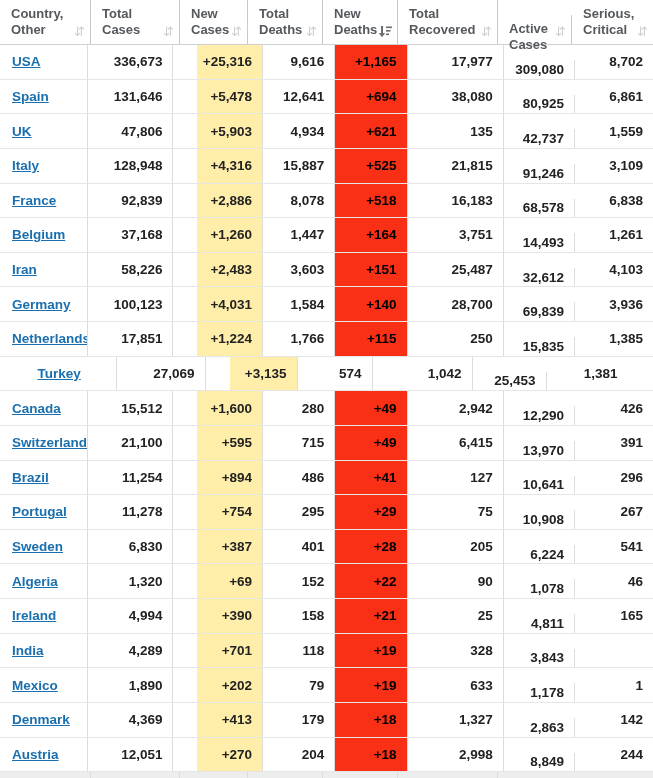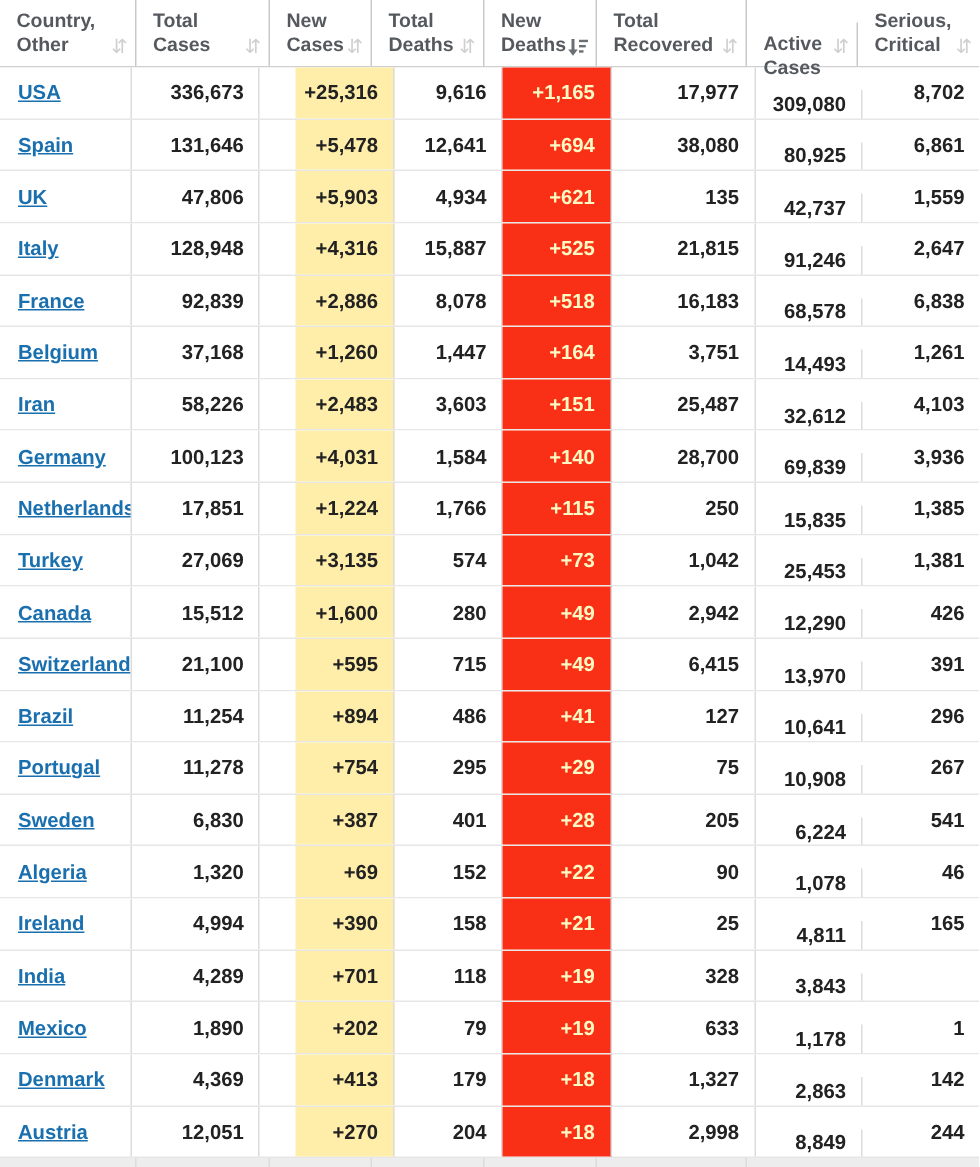--- a/index.html
+++ b/index.html
@@ -31,21 +31,21 @@
   .tr { display:flex; flex:1 1 0; border-bottom:1px solid #e6e6e6; background:#fff;justify-content:center; }
   .td {
     display:flex; align-items:center; justify-content:flex-end;
     padding-right:10px; border-right:1px solid #dcdcdc;
     font-size:13.5px; font-weight:bold; color:#222;
     overflow:hidden; white-space:nowrap;
   }
   .td:last-child { border-right:none; }
   .td.c0 { justify-content:flex-start; padding-left:12px; padding-right:4px; }
   .td.new-cases { background:var(--new-cases-bg,#FFEEAA);margin-left:24px; }
-  .td.new-deaths { background:var(--new-deaths-bg,#F93016); color:#fef9c3; }
+  .td.new-deaths { background:var(--new-deaths-bg,#F93016); color:#000000; }
   .td.c0 a { color:var(--link-color,#1A6FAE); text-decoration:underline; font-weight:bold; }
 
   .partial-row { height:6px; background:#ededed; border-top:0; display:flex; }
   .partial-row .pcell { border-right:1px solid #dcdcdc; height:100%; }
   .partial-row .pcell:last-child { border-right:none; }
 </style>
 </head>
 <body>
 
 <div class="table-wrap">
@@ -139,21 +139,21 @@
       <div class="tr">
         <div class="td c0">
           <a href="#">Italy</a>
         </div>
         <div class="td c1">128,948</div>
         <div class="td c2 new-cases">+4,316</div>
         <div class="td c3">15,887</div>
         <div class="td c4 new-deaths">+525</div>
         <div class="td c5">21,815</div>
         <div class="td c6">91,246</div>
-        <div class="td c7">2,647</div>
+        <div class="td c7">3,109</div>
       </div>
       <div class="tr">
         <div class="td c0">
           <a href="#">France</a>
         </div>
         <div class="td c1">92,839</div>
         <div class="td c2 new-cases">+2,886</div>
         <div class="td c3">8,078</div>
         <div class="td c4 new-deaths">+518</div>
         <div class="td c5">16,183</div>
@@ -208,21 +208,20 @@
         <div class="td c6">15,835</div>
         <div class="td c7">1,385</div>
       </div>
       <div class="tr">
         <div class="td c0">
           <a href="#">Turkey</a>
         </div>
         <div class="td c1">27,069</div>
         <div class="td c2 new-cases">+3,135</div>
         <div class="td c3">574</div>
-        <div class="td c4 new-deaths">+73</div>
         <div class="td c5">1,042</div>
         <div class="td c6">25,453</div>
         <div class="td c7">1,381</div>
       </div>
       <div class="tr">
         <div class="td c0">
           <a href="#">Canada</a>
         </div>
         <div class="td c1">15,512</div>
         <div class="td c2 new-cases">+1,600</div>

